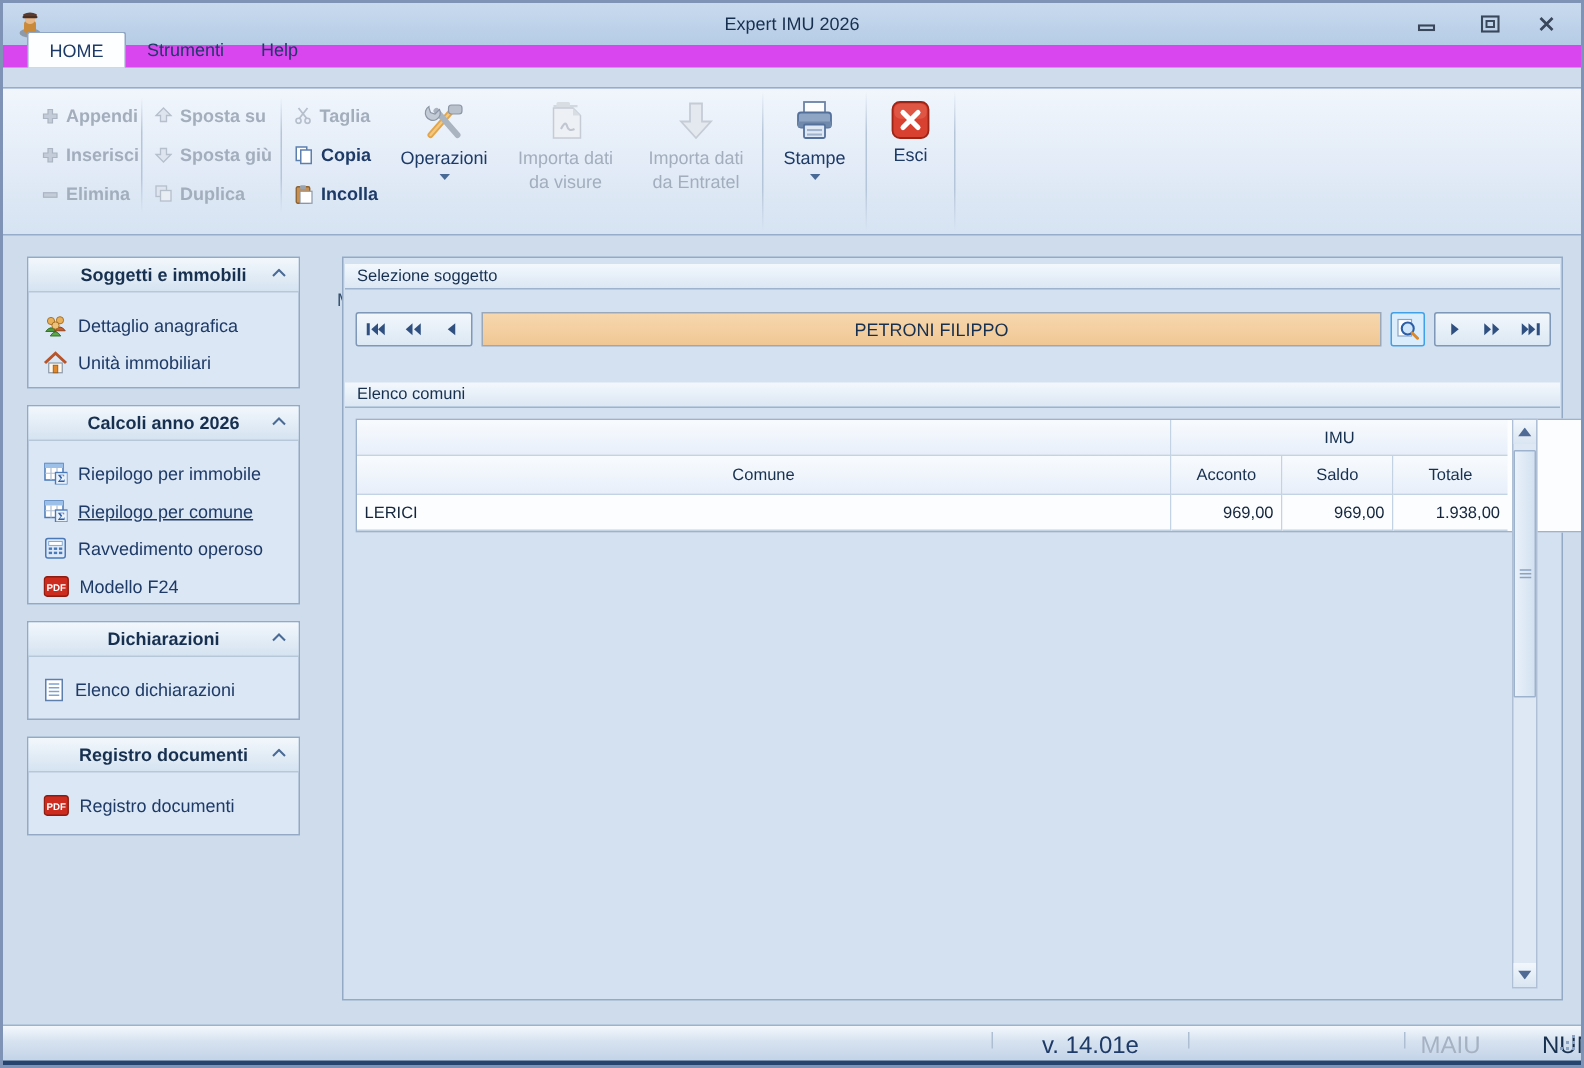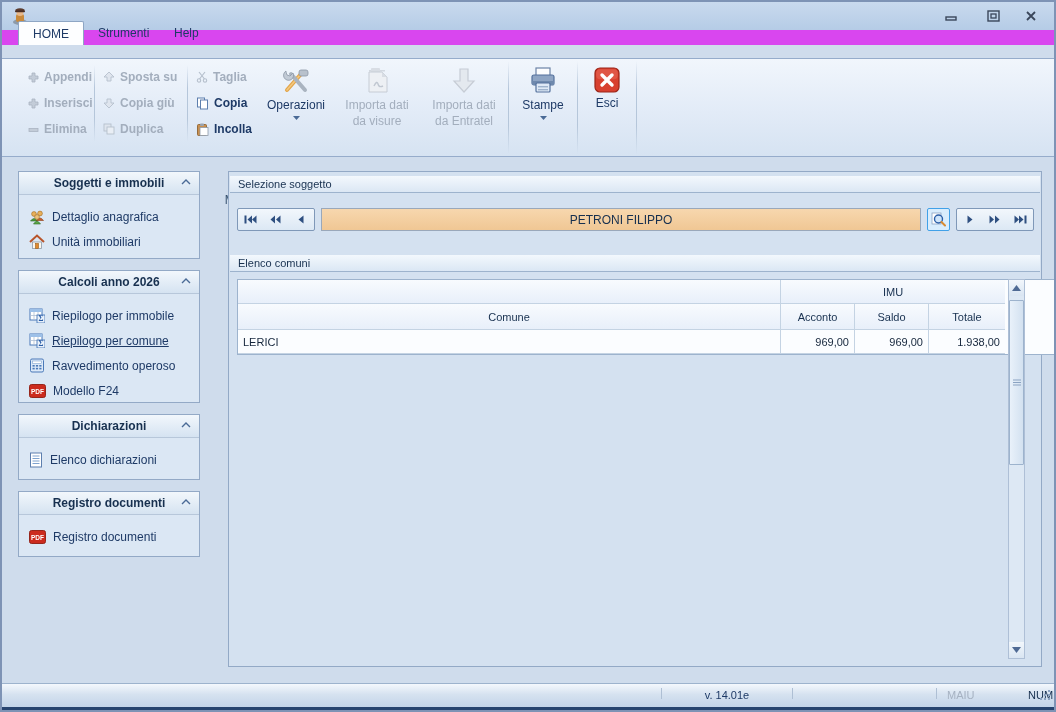--- a/index.html
+++ b/index.html
@@ -86,35 +86,36 @@
     background:#dde8f4; border:1px solid #aebfd6; }
   .scroll-arrow { position:absolute; left:0; width:15px; height:16px;
     background:linear-gradient(#f2f7fc,#d9e5f2); display:flex; align-items:center; justify-content:center; }
   .scroll-thumb { position:absolute; left:0; top:20px; width:15px; height:165px;
     background:linear-gradient(90deg,#e9f1fa,#d3e1f0); border:1px solid #9db3cd; border-radius:1px;
     display:flex; align-items:center; justify-content:center; }
 
   
   #statusbar { position:absolute; left:0; right:0; top:681px; height:24px;
     background:linear-gradient(#f4f8fd,#d6e2f0 45%,#c3d4e8); border-top:1px solid #9db3cd;
-    font-size:11px; color:#1e3a66; }
+    font-size:16px; color:#1e3a66; }
   .status-sep { position:absolute; top:4px; bottom:8px; width:1px; background:#aebfd4; }
   #status-version { position:absolute; left:661px; width:128px; top:5px; text-align:center; }
   #status-maiu { position:absolute; left:945px; top:5px; color:#a6b2c2; }
   #status-num { position:absolute; left:997px; top:5px; color:#17304f;padding-left:29px; }
   #resize-grip { position:absolute; right:3px; bottom:6px; }
 
   svg { display:block; }
 </style>
 </head>
 <body>
 
 <div id="app">
 
   <div id="titlebar">
+    <div class="title">Expert IMU 2026</div>
     <svg id="app-icon" viewBox="0 0 20 20">
       <ellipse cx="10" cy="16" rx="7" ry="3" fill="#8d9aa9"></ellipse>
       <rect x="6" y="8" width="8" height="8" rx="2" fill="#c98a3c"></rect>
       <circle cx="10" cy="6.5" r="3.5" fill="#e8b98b"></circle>
       <path d="M5.5 5 L14.5 5 L14.5 3.5 Q10 1 5.5 3.5 Z" fill="#5a3b2e"></path>
       <rect x="5" y="4.6" width="10" height="1.6" rx="0.8" fill="#4a2f24"></rect>
     </svg>
     <div class="winctl" style="right:88px;">
       <svg width="12" height="12" viewBox="0 0 12 12">
         <rect x="1" y="7" width="10" height="3" fill="none" stroke="#3a465a" stroke-width="1.4"></rect>
@@ -168,21 +169,21 @@
       <div class="sbtn disabled">
         <svg width="12" height="12" viewBox="0 0 12 12">
           <path d="M6 1 L11 6 H8 V10 H4 V6 H1 Z" fill="#dfe5ee" stroke="#b6c0cd" stroke-width="0.9"></path>
         </svg>
         <span>Sposta su</span>
       </div>
       <div class="sbtn disabled">
         <svg width="12" height="12" viewBox="0 0 12 12">
           <path d="M6 11 L1 6 H4 V2 H8 V6 H11 Z" fill="#dfe5ee" stroke="#b6c0cd" stroke-width="0.9"></path>
         </svg>
-        <span>Copia giù</span>
+        <span>Sposta giù</span>
       </div>
       <div class="sbtn disabled">
         <svg width="12" height="12" viewBox="0 0 12 12">
           <rect x="1" y="1" width="7" height="7" fill="#dfe5ee" stroke="#b6c0cd" stroke-width="0.9"></rect>
           <rect x="4" y="4" width="7" height="7" fill="#e9eef5" stroke="#b6c0cd" stroke-width="0.9"></rect>
         </svg>
         <span>Duplica</span>
       </div>
     </div>
 

